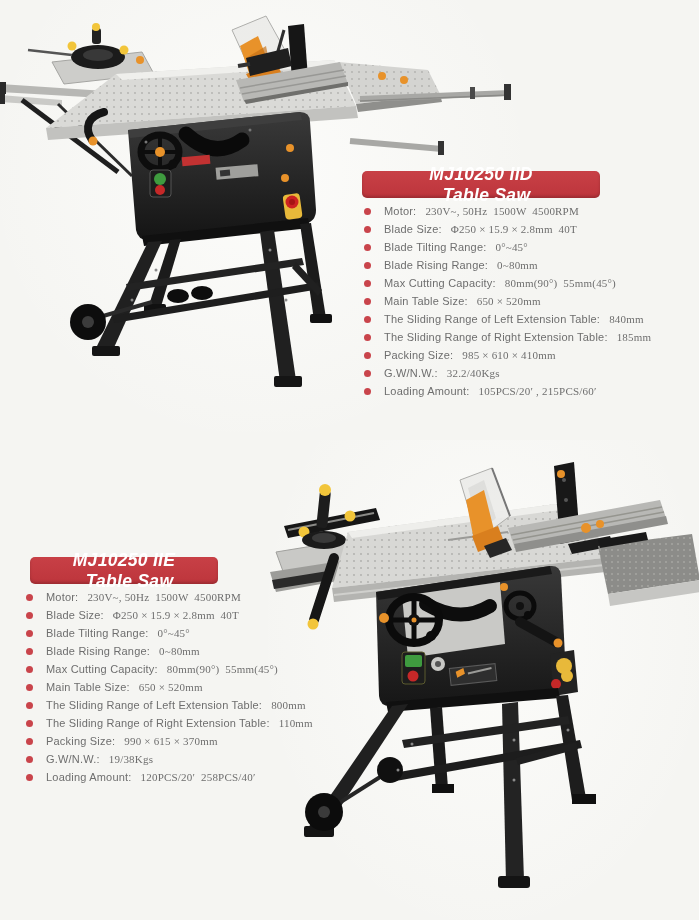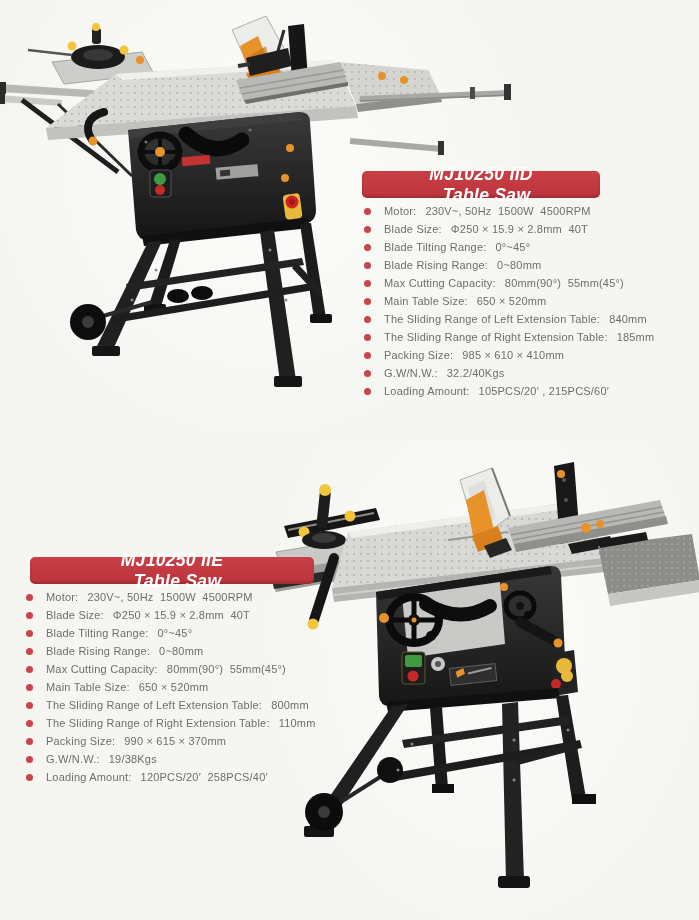--- a/index.html
+++ b/index.html
@@ -20,35 +20,35 @@
     background:linear-gradient(#c84046,#bd353c);
     color:#ffffff;
     border-radius:5px;
     display:flex; align-items:center; justify-content:center;
     font-weight:bold; font-style:italic;
     font-size:17.5px; letter-spacing:0.3px;
     box-shadow:inset 0 -2px 3px rgba(0,0,0,0.18);
     flex-direction:column;
   }
   #banner-1 { left:362px; top:171px; width:238px; height:27px; }
-  #banner-2 { left:30px;  top:557px; width:284px; height:27px;text-align:center; }
+  #banner-2 { left:30px;  top:557px; width:188px; height:27px;text-align:center; }
   .banner .name { margin-left:11px; }
 
   .specs { position:absolute; }
   #specs-1 { left:364px; top:202px; width:334px; }
   #specs-2 { left:26px;  top:588px; width:330px; }
   .spec-row { display:flex; align-items:center; height:18px; }
   .bullet {
     width:7px; height:7px; border-radius:50%;
     background:#c9444b; margin-right:13px; flex:none;
   }
   .spec-label, .spec-value {
     font-size:11px; color:#6e6e6e; letter-spacing:0.2px; white-space:pre;
   }
-  .spec-value { margin-left:9px; }
+  .spec-value { margin-left:9px;font-family:Liberation Serif, serif; }
 </style>
 </head>
 <body>
 
 <div id="page">
 
   <div class="photo" id="photo-1">
     <svg viewBox="0 0 520 432" xmlns="http://www.w3.org/2000/svg">
       <defs>
         <pattern id="dots1" width="7" height="7" patternUnits="userSpaceOnUse">

